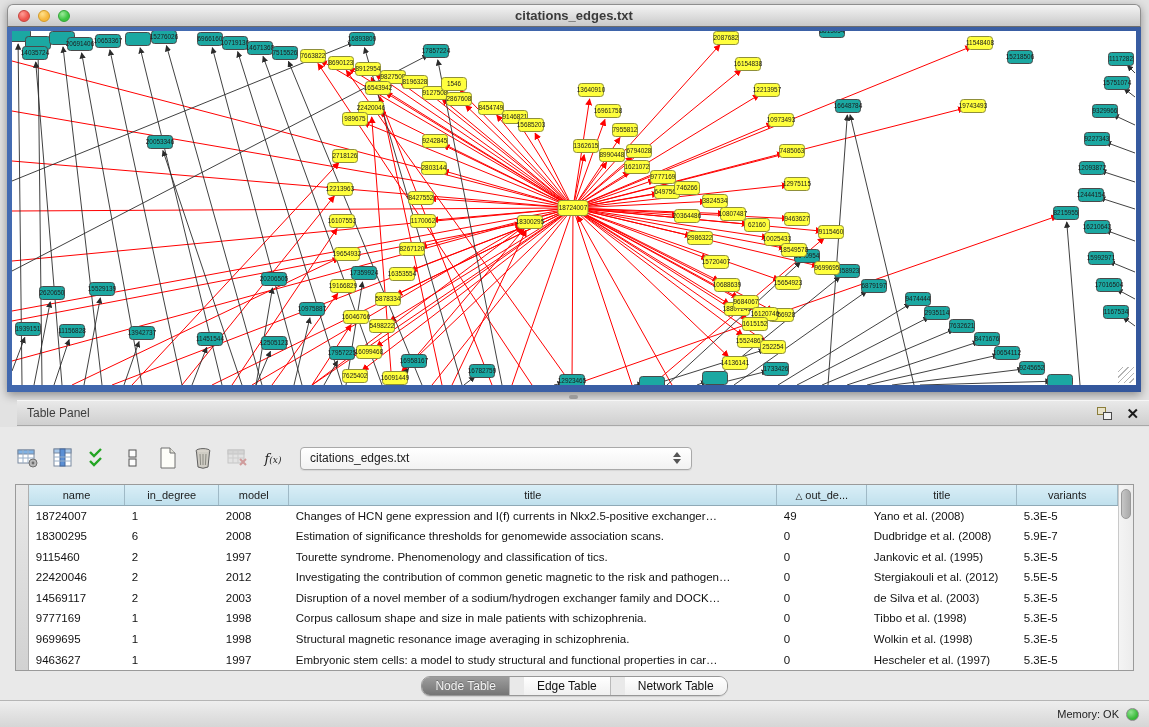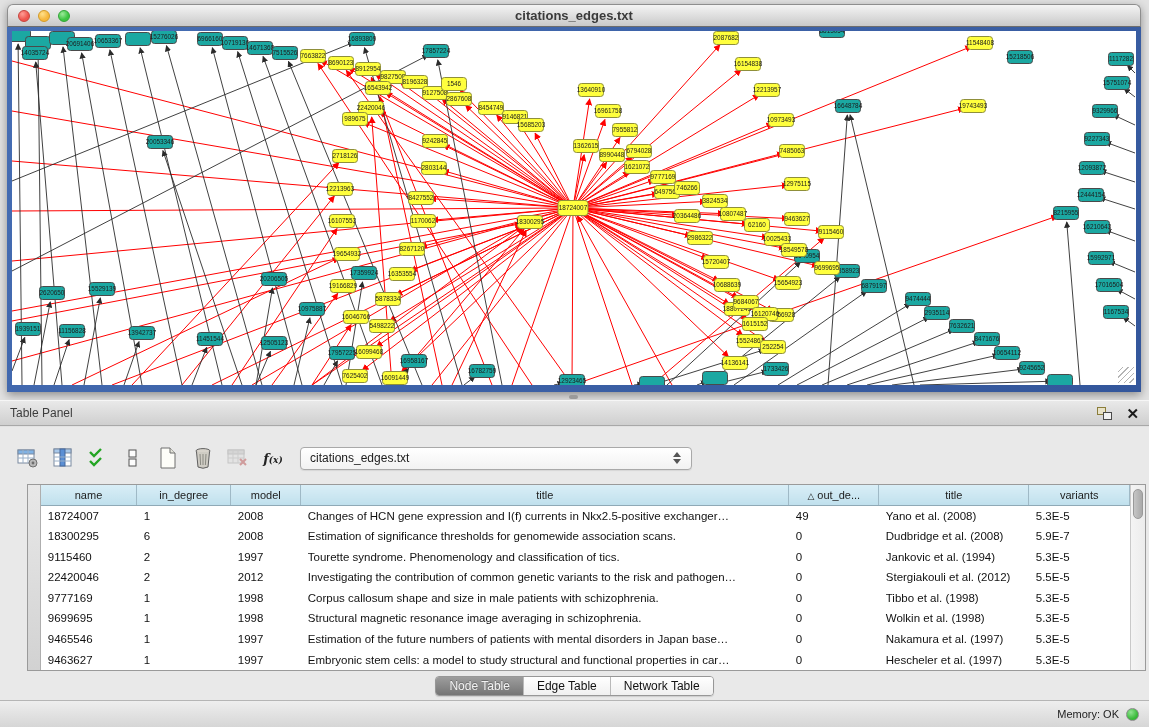--- a/index.html
+++ b/index.html
@@ -22,64 +22,64 @@
     background:linear-gradient(135deg,#466eb4,#33569b); padding:4px 5px 7px 5px; }
   .net-canvas { width:100%; height:100%; background:#fff; position:relative; overflow:hidden; }
   .net-canvas svg { position:absolute; left:0; top:0; }
   .resize-grip { position:absolute; right:2px; bottom:2px; width:16px; height:16px; opacity:.55;
     background:repeating-linear-gradient(135deg, transparent 0 3px, #777 3px 4px); }
 
   
   .splitter-dot { position:absolute; left:569px; top:395px; width:9px; height:4px; border-radius:2px; background:#9a9a9a; }
 
   
-  .table-panel { position:absolute; left:0; top:400px; width:1149px; height:300px; }
+  .table-panel { position:absolute; left:0; top:400px; width:1149px; height:300px;padding-left:17px; }
   .panel-header { height:26px; background:linear-gradient(#e9e9e9,#cfcfcf);
     border-top:1px solid #f6f6f6; border-bottom:1px solid #a8a8a8;
     display:flex; align-items:center; padding:0 10px; }
   .panel-title { font-size:12px; color:#3c3c3c; }
   .panel-header .spacer { flex:1; }
   .float-icon { width:15px; height:13px; position:relative; margin-right:14px; cursor:pointer; }
   .float-icon .b1 { position:absolute; left:0; top:0; width:9px; height:8px; border:1px solid #8a7d3a; background:#e8e2c8; }
   .float-icon .b2 { position:absolute; right:0; bottom:0; width:9px; height:8px; border:1px solid #4a4a4a; background:#f2f2f2; }
   .close-x { font-size:15px; font-weight:bold; color:#1a1a1a; line-height:1; cursor:pointer; }
   .panel-body { position:absolute; left:0; right:0; top:27px; bottom:0; background:#e9e9e9; }
 
   
   .tbl-toolbar { position:absolute; left:14px; top:16px; height:30px; display:flex; align-items:center; gap:7px; }
   .tb-btn { width:28px; height:26px; display:flex; align-items:center; justify-content:center; cursor:pointer; }
   .tb-btn svg { display:block; }
-  .fx { font-family:"DejaVu Serif", serif; font-style:italic; font-size:13px; color:#222; font-weight:bold; }
+  .fx { font-family:"DejaVu Serif", serif; font-style:italic; font-size:13px; color:#222; font-weight:normal; }
   .fx .sm { font-size:9px; }
   .combo { width:392px; height:23px; margin-left:6px; background:linear-gradient(#ffffff,#f2f2f2);
     border:1px solid #a9a9a9; border-radius:4px; display:flex; align-items:center; position:relative;
     box-shadow:0 1px 1px rgba(0,0,0,.08); cursor:pointer; }
   .combo .val { font-size:12px; color:#1c1c1c; padding-left:9px; }
   .combo .caps { position:absolute; right:6px; top:0; bottom:0; width:12px; display:flex; flex-direction:column; justify-content:center; gap:2px; }
   .combo .caps i { width:0; height:0; border-left:4px solid transparent; border-right:4px solid transparent; display:block; }
   .combo .caps .up { border-bottom:5px solid #555; }
   .combo .caps .dn { border-top:5px solid #555; }
 
   
   .tbl-wrap { position:absolute; left:15px; top:57px; width:1119px; height:187px;
-    background:#fff; border:1px solid #9a9a9a; display:flex;margin-left:12px; }
+    background:#fff; border:1px solid #9a9a9a; display:flex; }
   .gutter { width:13px; background:linear-gradient(#e8e8e8,#d2d2d2); border-right:1px solid #aeaeae; }
   table.data { border-collapse:collapse; table-layout:fixed; width:1089px; font-size:11.5px; color:#111; }
   table.data th { height:20px; background:linear-gradient(#d9eef7,#c0e0ed); border-right:1px solid #9fb9c6;
     border-bottom:1px solid #8fa9b6; font-size:11px; font-weight:normal; color:#1c1c1c; text-align:center; overflow:hidden; white-space:nowrap; }
   table.data td { height:16px; padding:0 2px 0 7px; white-space:nowrap; overflow:hidden; text-overflow:clip; }
   .sort-glyph { font-size:9px; margin-right:3px; color:#222; }
   .vscroll { width:15px; background:linear-gradient(90deg,#f4f4f4,#ececec); border-left:1px solid #c9c9c9; position:relative; }
   .vthumb { position:absolute; left:2px; top:4px; width:10px; height:30px; border-radius:5px;
     background:linear-gradient(90deg,#c6c6c6,#a9a9a9); border:1px solid #999; }
 
   
   .tabs-row { position:absolute; left:0; right:0; top:249px; display:flex; justify-content:center; }
-  .segmented { display:flex; border:1px solid #979797; border-radius:4px; overflow:hidden;
-    box-shadow:0 1px 1px rgba(0,0,0,.12); }
+  .segmented { display:flex; border:1px solid #979797; border-radius:9px; overflow:hidden;
+    box-shadow:0 1px 1px rgba(0,0,0,.12);gap:14px; }
   .seg { padding:2px 13px; font-size:12px; height:18px; line-height:14px; background:linear-gradient(#ffffff,#f0f0f0);
     color:#111; border-right:1px solid #b9b9b9; cursor:pointer; }
   .seg:last-child { border-right:none; }
   .seg.active { background:linear-gradient(#9d9d9d,#757575); color:#f2f2f2; text-shadow:0 -1px 0 rgba(0,0,0,.25); }
 
   
   .statusbar { position:absolute; left:0; bottom:0; width:1149px; height:27px;
     background:linear-gradient(#eeeeee,#d6d6d6); border-top:1px solid #b5b5b5;
     display:flex; align-items:center; justify-content:flex-end; padding-right:10px; gap:7px; }
   .mem-label { font-size:11px; color:#222; }
@@ -895,60 +895,60 @@
                 <td>0</td>
                 <td>Dudbridge et al. (2008)</td>
                 <td>5.9E-7</td>
               </tr>
               <tr>
                 <td>9115460</td>
                 <td>2</td>
                 <td>1997</td>
                 <td>Tourette syndrome. Phenomenology and classification of tics.</td>
                 <td>0</td>
-                <td>Jankovic et al. (1994)</td>
+                <td>Jankovic et al. (1995)</td>
                 <td>5.3E-5</td>
               </tr>
               <tr>
                 <td>22420046</td>
                 <td>2</td>
                 <td>2012</td>
-                <td>Investigating the contribution of common genetic variants to the risk and pathogen…</td>
+                <td>Investigating the contribution of common genetic magnetic to the risk and pathogen…</td>
                 <td>0</td>
                 <td>Stergiakouli et al. (2012)</td>
                 <td>5.5E-5</td>
+              </tr>
+              <tr>
+                <td>14569117</td>
+                <td>2</td>
+                <td>2003</td>
+                <td>Disruption of a novel member of a sodium/hydrogen exchanger family and DOCK…</td>
+                <td>0</td>
+                <td>de Silva et al. (2003)</td>
+                <td>5.3E-5</td>
               </tr>
               <tr>
                 <td>9777169</td>
                 <td>1</td>
                 <td>1998</td>
                 <td>Corpus callosum shape and size in male patients with schizophrenia.</td>
                 <td>0</td>
                 <td>Tibbo et al. (1998)</td>
                 <td>5.3E-5</td>
               </tr>
               <tr>
                 <td>9699695</td>
                 <td>1</td>
                 <td>1998</td>
                 <td>Structural magnetic resonance image averaging in schizophrenia.</td>
                 <td>0</td>
                 <td>Wolkin et al. (1998)</td>
                 <td>5.3E-5</td>
               </tr>
               <tr>
-                <td>9465546</td>
-                <td>1</td>
-                <td>1997</td>
-                <td>Estimation of the future numbers of patients with mental disorders in Japan base…</td>
-                <td>0</td>
-                <td>Nakamura et al. (1997)</td>
-                <td>5.3E-5</td>
-              </tr>
-              <tr>
                 <td>9463627</td>
                 <td>1</td>
                 <td>1997</td>
                 <td>Embryonic stem cells: a model to study structural and functional properties in car…</td>
                 <td>0</td>
                 <td>Hescheler et al. (1997)</td>
                 <td>5.3E-5</td>
               </tr>
             </tbody>
         </table>

